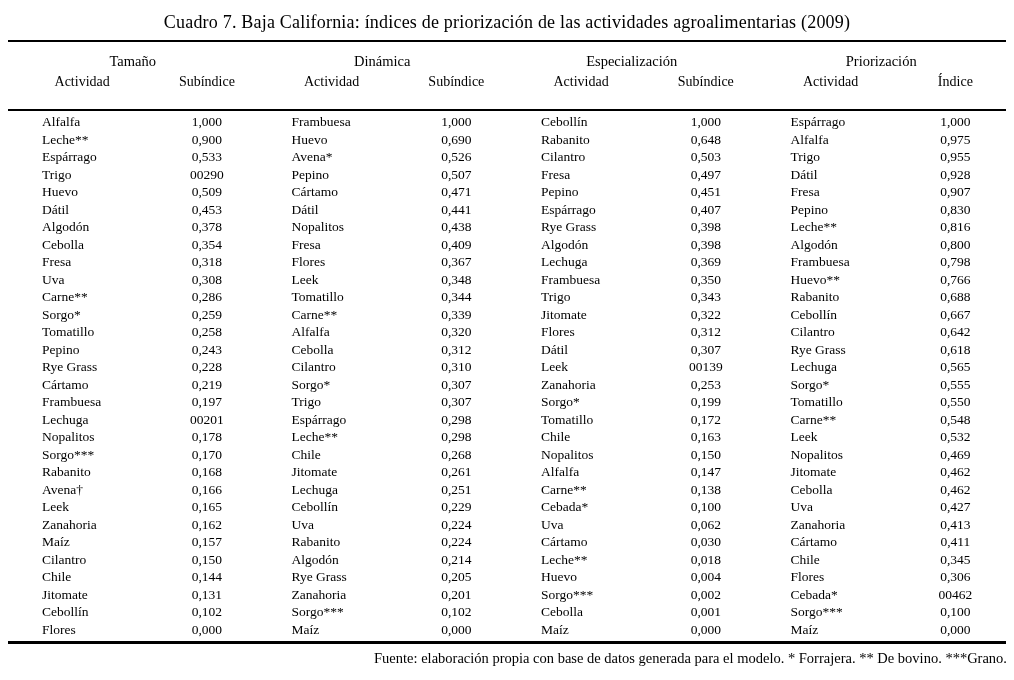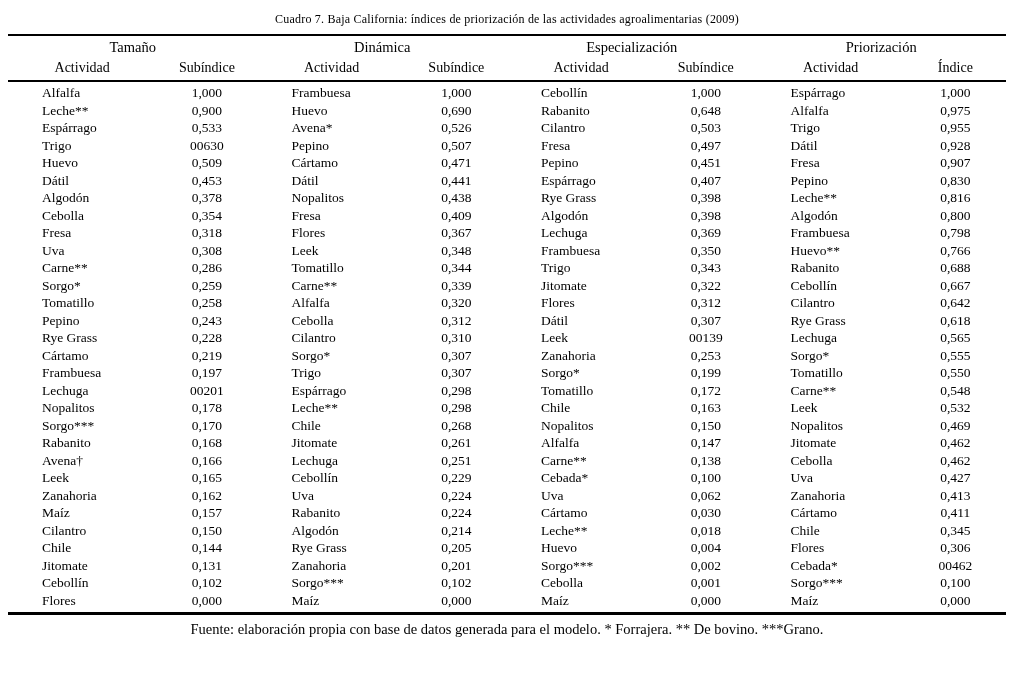--- a/index.html
+++ b/index.html
@@ -12,43 +12,43 @@
     font-family: "Liberation Serif", "DejaVu Serif", serif;
     color: #000;
   }
   .page {
     width: 1014px;
     height: 680px;
     position: relative;
   }
   .title {
     text-align: center;
-    font-size: 12px;
+    font-size: 18px;
     padding-top: 12px;
     letter-spacing: 0.2px;
   }
   table.idx {
     width: 998px;
     margin: 7px auto 0 auto;
     border-collapse: collapse;
     table-layout: fixed;
     border-top: 2px solid #000;
     border-bottom: 3px solid #000;
   }
   col.col-act { width: 148px; }
   col.col-val { width: 101px; }
   th { font-weight: normal; }
   th.group-header {
     font-size: 14.5px;
-    padding: 3px 0 2px 0;
+    padding: 11px 0 2px 0;
     text-align: center;
   }
   th.sub-header {
     font-size: 14px;
-    padding: 2px 0 4px 0;
+    padding: 2px 0 19px 0;
     text-align: center;
     border-bottom: 2px solid #000;
   }
   td {
     font-size: 13.5px;
     height: 17.5px;
     line-height: 17.5px;
     padding: 0;
     white-space: nowrap;
     overflow: hidden;
@@ -60,21 +60,21 @@
   td.value-cell {
     text-align: center;
   }
   tbody tr:first-child td { padding-top: 2px; }
   tbody tr:last-child td { padding-bottom: 3px; }
   .footnote {
     width: 1000px;
     margin: 0 auto;
     font-size: 14.5px;
     padding-top: 6px;
-    text-align: center;
+    text-align: right;
   }
 </style>
 </head>
 <body>
 
 <div class="page">
   <div class="title">Cuadro 7. Baja California: índices de priorización de las actividades agroalimentarias (2009)</div>
 
   <table class="idx">
     <colgroup id="table-colgroup">
@@ -131,21 +131,21 @@
           <td class="value-cell">0,533</td>
           <td class="activity-cell">Avena*</td>
           <td class="value-cell">0,526</td>
           <td class="activity-cell">Cilantro</td>
           <td class="value-cell">0,503</td>
           <td class="activity-cell">Trigo</td>
           <td class="value-cell">0,955</td>
         </tr>
         <tr>
           <td class="activity-cell">Trigo</td>
-          <td class="value-cell">00630</td>
+          <td class="value-cell">00290</td>
           <td class="activity-cell">Pepino</td>
           <td class="value-cell">0,507</td>
           <td class="activity-cell">Fresa</td>
           <td class="value-cell">0,497</td>
           <td class="activity-cell">Dátil</td>
           <td class="value-cell">0,928</td>
         </tr>
         <tr>
           <td class="activity-cell">Huevo</td>
           <td class="value-cell">0,509</td>

